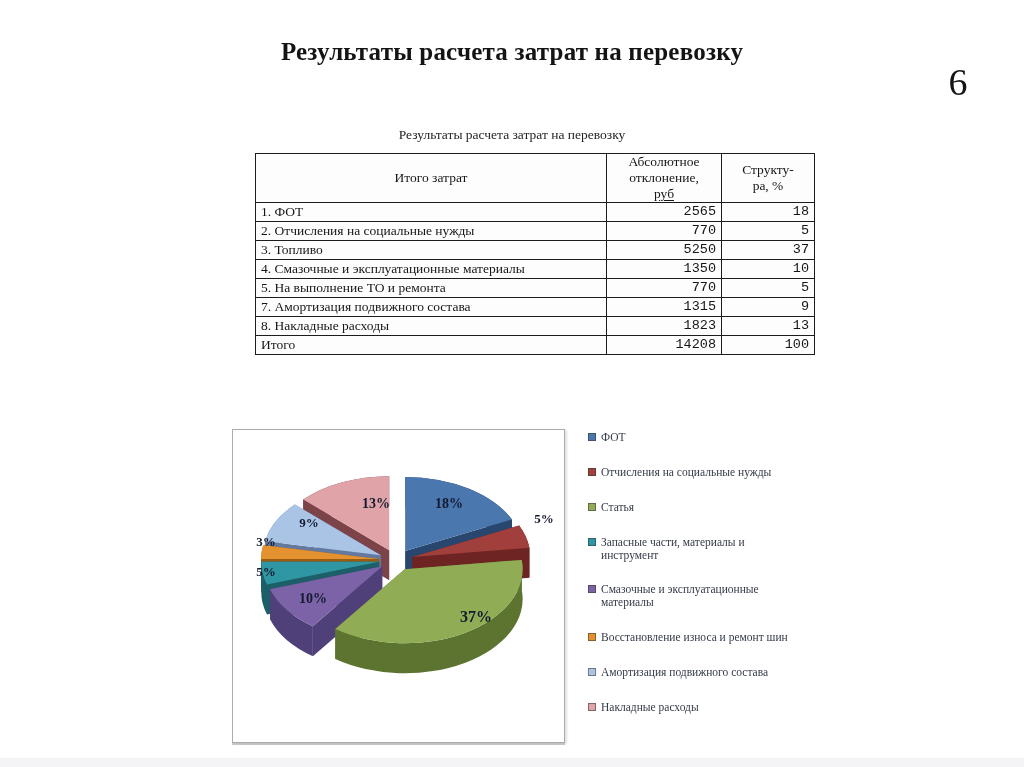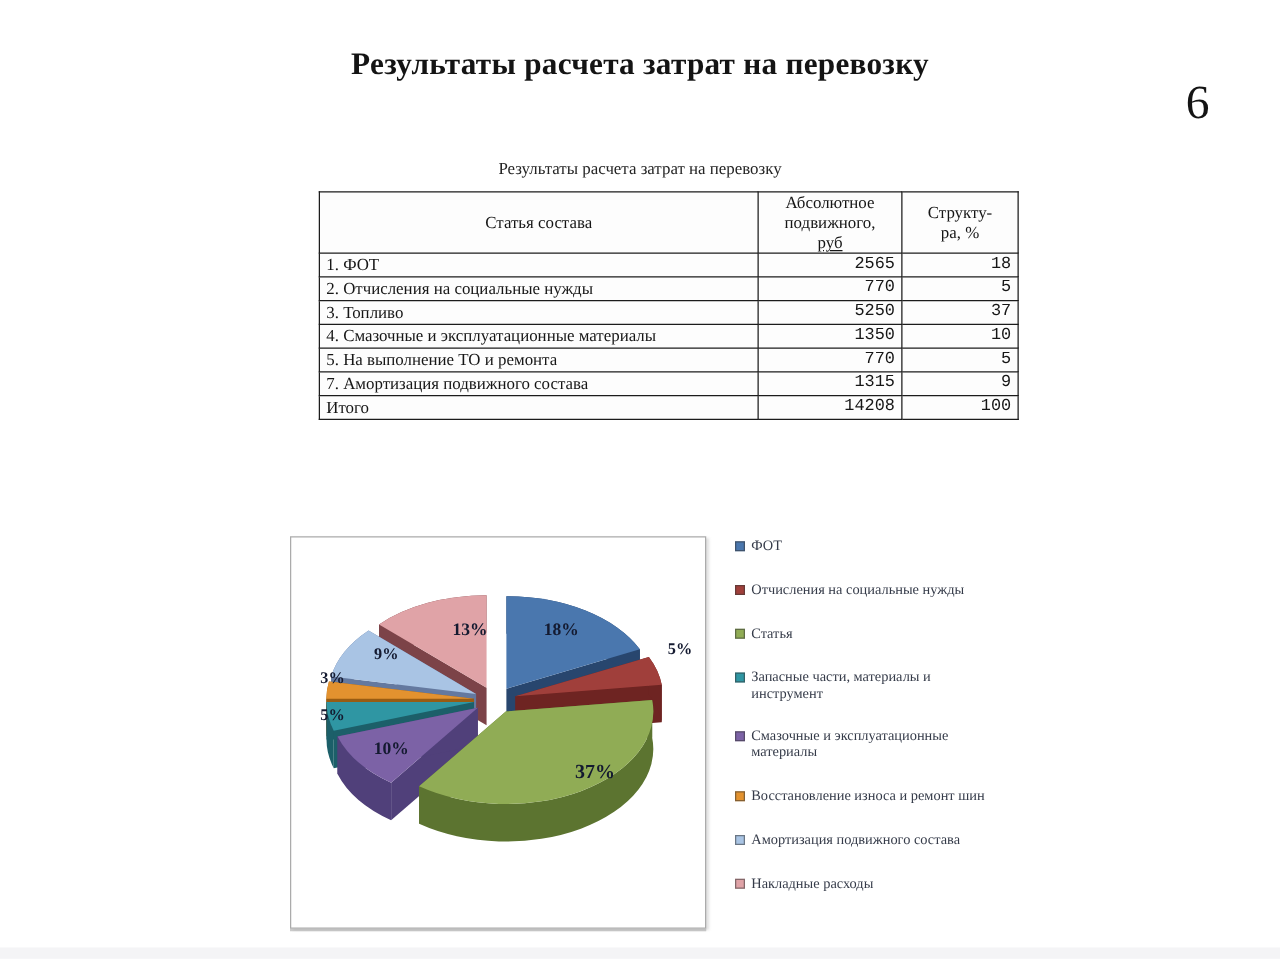--- a/index.html
+++ b/index.html
@@ -66,24 +66,24 @@
 </head>
 <body>
 
 <div class="slide-title">Результаты расчета затрат на перевозку</div>
 <div class="page-number">6</div>
 <div class="table-caption">Результаты расчета затрат на перевозку</div>
 
 <table class="cost-table">
   <thead>
     <tr>
-      <th class="col-name">Статья состава</th>
+      <th class="col-name">Итого затрат</th>
       <th class="col-abs">
         <span>Абсолютное</span><br>
-        <span>подвижного,</span><br>
+        <span>отклонение,</span><br>
         <span class="misspell">руб</span>
       </th>
       <th class="col-share">
         <span>Структу-</span><br>
         <span>ра, %</span>
       </th>
     </tr>
   </thead>
   <tbody>
     <tr>
@@ -108,20 +108,25 @@
       </tr>
     <tr>
         <td>5. На выполнение ТО и ремонта</td>
         <td class="num">770</td>
         <td class="num">5</td>
       </tr>
     <tr>
         <td>7. Амортизация подвижного состава</td>
         <td class="num">1315</td>
         <td class="num">9</td>
+      </tr>
+    <tr>
+        <td>8. Накладные расходы</td>
+        <td class="num">1823</td>
+        <td class="num">13</td>
       </tr>
     <tr>
         <td>Итого</td>
         <td class="num">14208</td>
         <td class="num">100</td>
       </tr>
   </tbody>
 </table>
 
 <div class="chart-panel">

